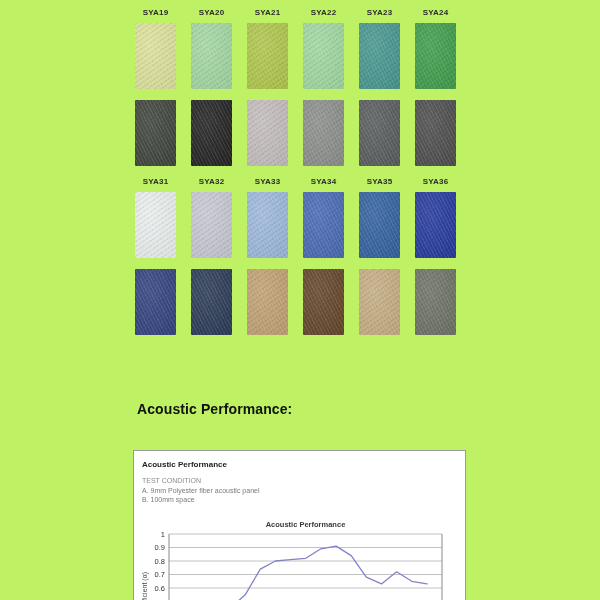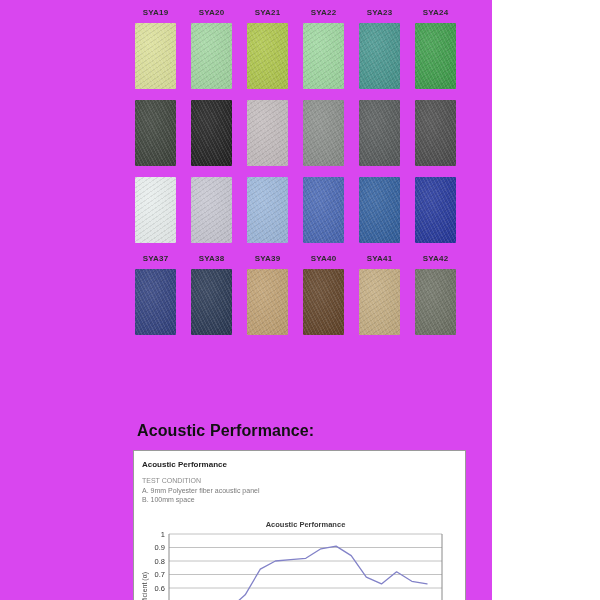--- a/index.html
+++ b/index.html
@@ -1,17 +1,17 @@
 <!DOCTYPE html>
 <html><head>
 <meta charset="utf-8">
 <style>
   html,body{margin:0;padding:0;background:#fff;}
   .page{
-    position:relative;width:492px;height:600px;background:#d946ef;
+    position:relative;width:600px;height:600px;background:#bef264;
     overflow:hidden;font-family:"Liberation Sans",sans-serif;
   }
   
   .grid{position:absolute;left:135px;top:8px;width:322px;}
   .row{display:grid;grid-template-columns:repeat(6,41px);column-gap:15px;}
   .label-row{margin-bottom:5px;}
   .label-row .cell{
     font-size:8px;font-weight:bold;color:#2c2c2c;text-align:center;
     letter-spacing:.2px;line-height:10px;height:10px;
   }
@@ -21,21 +21,21 @@
   }
   .swatch::after{ 
     content:"";position:absolute;inset:0;
     background:
       repeating-linear-gradient(63deg,rgba(255,255,255,.10) 0 1px,rgba(0,0,0,0) 1px 3px),
       repeating-linear-gradient(-35deg,rgba(0,0,0,.08) 0 1px,rgba(0,0,0,0) 1px 4px),
       radial-gradient(ellipse at 35% 30%,rgba(255,255,255,.10),rgba(0,0,0,.06));
   }
   
   .section-heading{
-    position:absolute;left:137px;top:422px;font-size:16px;font-weight:bold;
+    position:absolute;left:137px;top:401px;font-size:14px;font-weight:bold;
     color:#111;letter-spacing:.1px;
   }
   .chart-box{
     position:absolute;left:133px;top:450px;width:333px;height:220px;
     border:1px solid #9a9a9a;background:#fff;box-sizing:border-box;
   }
   .panel-title{position:absolute;left:8px;top:9px;font-size:8px;font-weight:bold;color:#222;}
   .cond-label{position:absolute;left:8px;top:26px;font-size:7px;color:#8c8c8c;}
   .cond-a{position:absolute;left:8px;top:36px;font-size:7px;color:#7a7a7a;}
   .cond-b{position:absolute;left:8px;top:45px;font-size:7px;color:#7a7a7a;}
@@ -75,39 +75,39 @@
     <div class="row swatch-row">
 
     <div class="swatch" style="background-color: rgb(62, 68, 60);"></div>
         <div class="swatch" style="background-color: rgb(35, 35, 35);"></div>
         <div class="swatch" style="background-color: rgb(195, 188, 189);"></div>
         <div class="swatch" style="background-color: rgb(139, 143, 139);"></div>
         <div class="swatch" style="background-color: rgb(88, 92, 92);"></div>
         <div class="swatch" style="background-color: rgb(77, 77, 77);"></div>
       </div>
 
+    <div class="row label-row">
+
+    <div class="cell">SYA31</div>
+        <div class="cell">SYA32</div>
+        <div class="cell">SYA33</div>
+        <div class="cell">SYA34</div>
+        <div class="cell">SYA35</div>
+        <div class="cell">SYA36</div>
+      </div>
     <div class="row swatch-row">
 
     <div class="swatch" style="background-color: rgb(232, 238, 237);"></div>
         <div class="swatch" style="background-color: rgb(199, 199, 209);"></div>
         <div class="swatch" style="background-color: rgb(157, 184, 219);"></div>
         <div class="swatch" style="background-color: rgb(74, 105, 180);"></div>
         <div class="swatch" style="background-color: rgb(51, 97, 159);"></div>
         <div class="swatch" style="background-color: rgb(38, 57, 156);"></div>
       </div>
 
-    <div class="row label-row">
-
-    <div class="cell">SYA37</div>
-        <div class="cell">SYA38</div>
-        <div class="cell">SYA39</div>
-        <div class="cell">SYA40</div>
-        <div class="cell">SYA41</div>
-        <div class="cell">SYA42</div>
-      </div>
     <div class="row swatch-row">
 
     <div class="swatch" style="background-color: rgb(50, 66, 127);"></div>
         <div class="swatch" style="background-color: rgb(43, 58, 85);"></div>
         <div class="swatch" style="background-color: rgb(192, 161, 115);"></div>
         <div class="swatch" style="background-color: rgb(99, 69, 42);"></div>
         <div class="swatch" style="background-color: rgb(196, 173, 130);"></div>
         <div class="swatch" style="background-color: rgb(110, 114, 101);"></div>
       </div>
 

